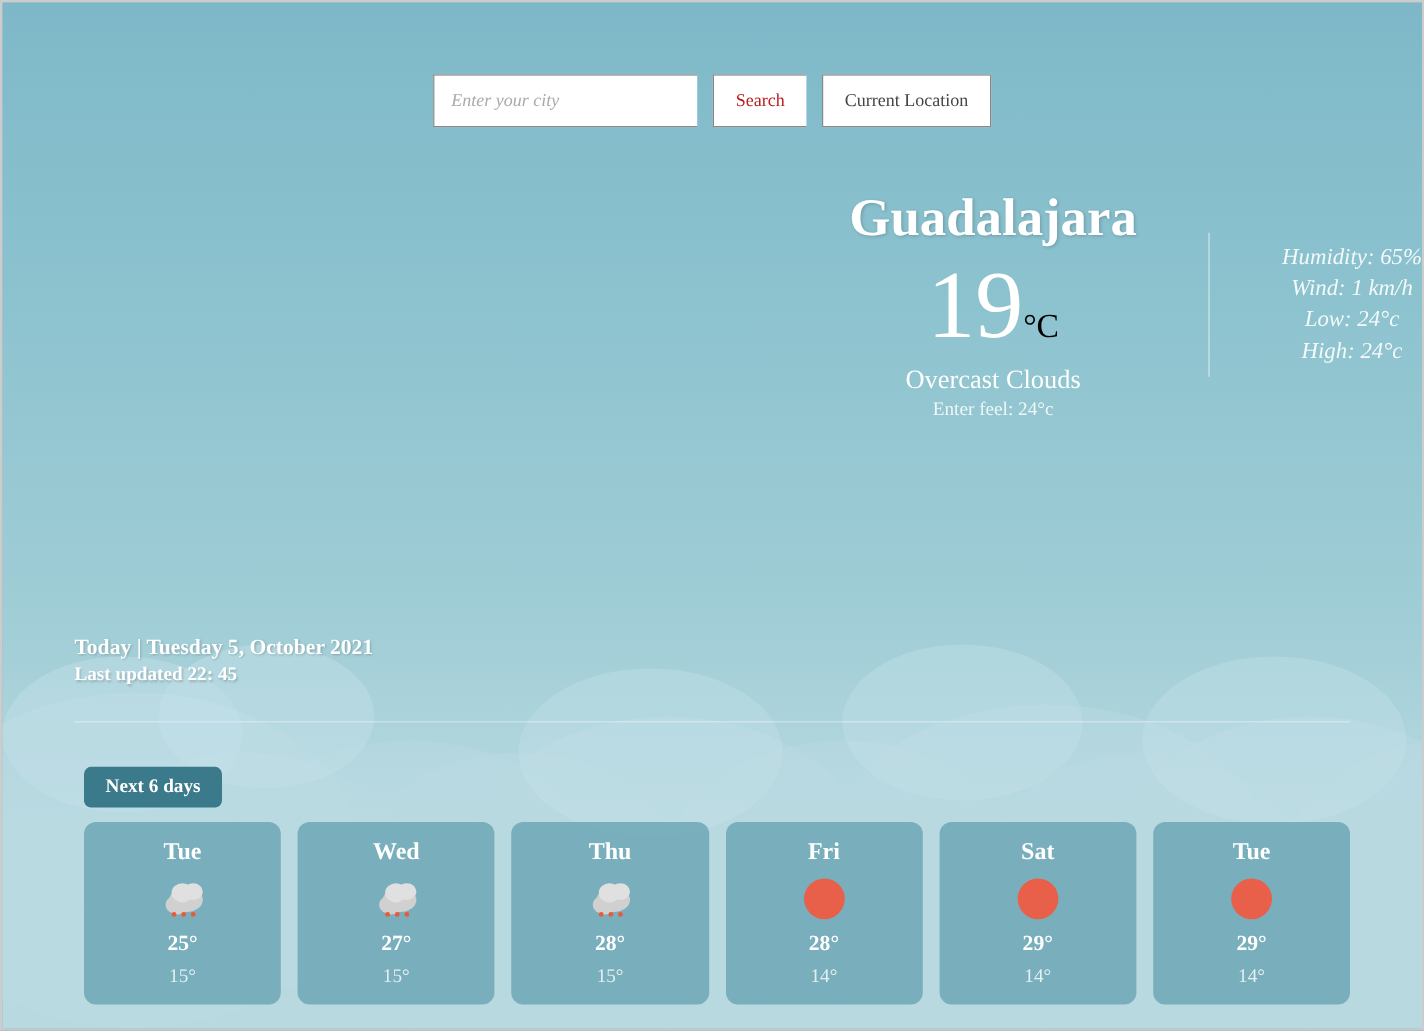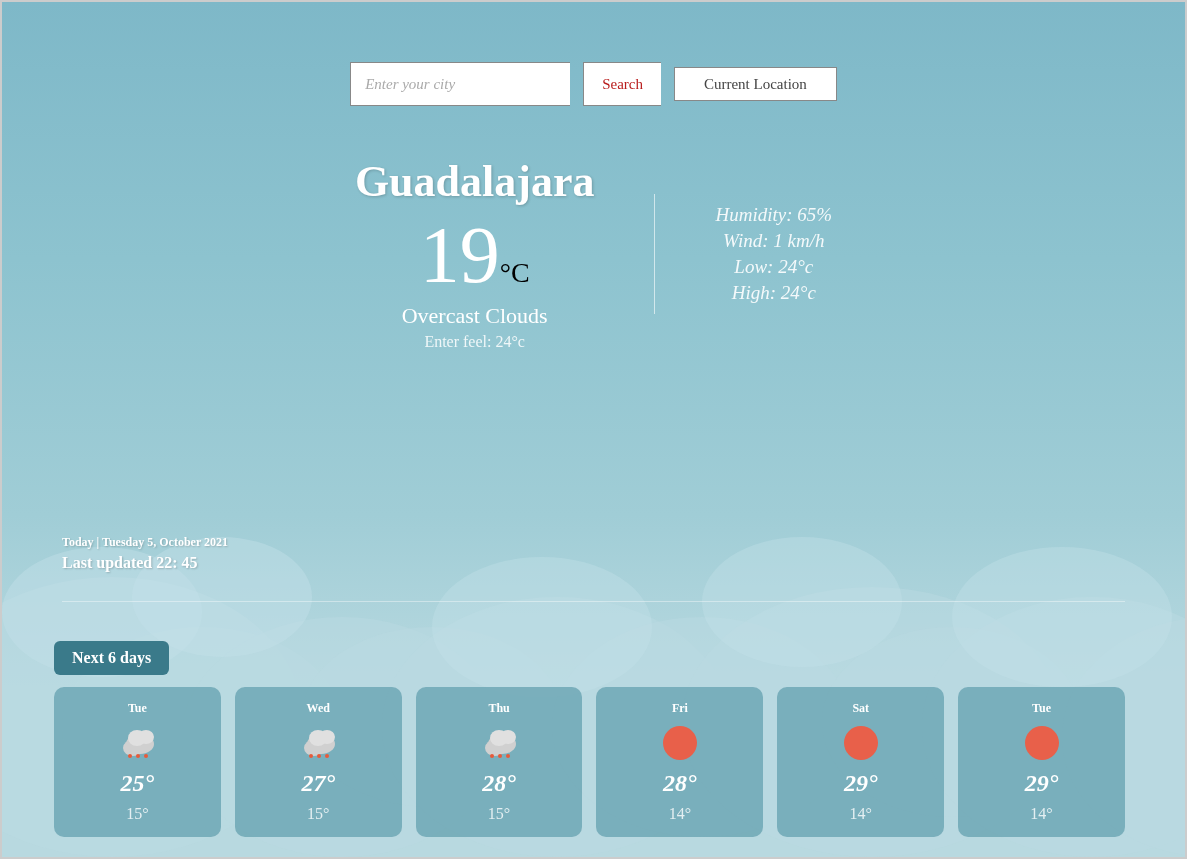--- a/index.html
+++ b/index.html
@@ -64,34 +64,34 @@
       border: 1.5px solid #888;
       border-right: none;
       background: #fff;
       font-size: 15px;
       font-family: inherit;
       cursor: pointer;
       color: #b91c1c;
     }
 
     .location-btn {
-      height: 34px;
-      padding: 0 29px;
+      height: 44px;
+      padding: 0 18px;
       border: 1.5px solid #888;
       background: #fff;
       font-size: 15px;
       font-family: inherit;
       cursor: pointer;
       color: #444;
     }
 
     
     .weather-main {
       display: flex;
-      justify-content: center;
+      justify-content: flex-end;
       align-items: center;
       margin-top: 50px;
       position: relative;
       z-index: 2;
     }
 
     .weather-left {
       display: flex;
       flex-direction: column;
       align-items: center;
@@ -155,21 +155,21 @@
 
     
     .date-info {
       position: absolute;
       left: 60px;
       bottom: 285px;
       z-index: 3;
     }
 
     .today-date {
-      font-size: 12px;
+      font-size: 18px;
       font-weight: bold;
       color: #fff;
       text-shadow: 1px 1px 2px rgba(0,0,0,0.2);
     }
 
     .last-updated {
       font-size: 16px;
       font-weight: bold;
       color: #fff;
       margin-top: 4px;
@@ -184,21 +184,21 @@
       bottom: 255px;
       height: 1px;
       background: rgba(255,255,255,0.4);
       z-index: 3;
     }
 
     
     .forecast-section {
       position: absolute;
       bottom: 20px;
-      left: 52px;
+      left: 68px;
       right: 60px;
       z-index: 5;
     }
 
     .next-days-label {
       background: #3a7a8a;
       color: #fff;
       padding: 8px 18px;
       font-size: 16px;
       font-weight: bold;
@@ -217,38 +217,37 @@
       border-radius: 10px;
       padding: 14px 16px;
       display: flex;
       flex-direction: column;
       align-items: center;
       flex: 1;
       gap: 8px;
     }
 
     .day-name {
-      font-size: 12px;
+      font-size: 20px;
       font-weight: bold;
       color: #fff;
     }
 
     .forecast-icon {
       width: 38px;
       height: 38px;
       display: flex;
       align-items: center;
       justify-content: center;
     }
 
     .temp-high {
-      font-size: 24px;
-      font-weight: bold;
-      color: #fff;
-      font-style: italic;
+      font-size: 18px;
+      font-weight: bold;
+      color: #fff;
     }
 
     .temp-low {
       font-size: 16px;
       color: rgba(255,255,255,0.8);
     }
 
     
     .sun-circle {
       width: 34px;

